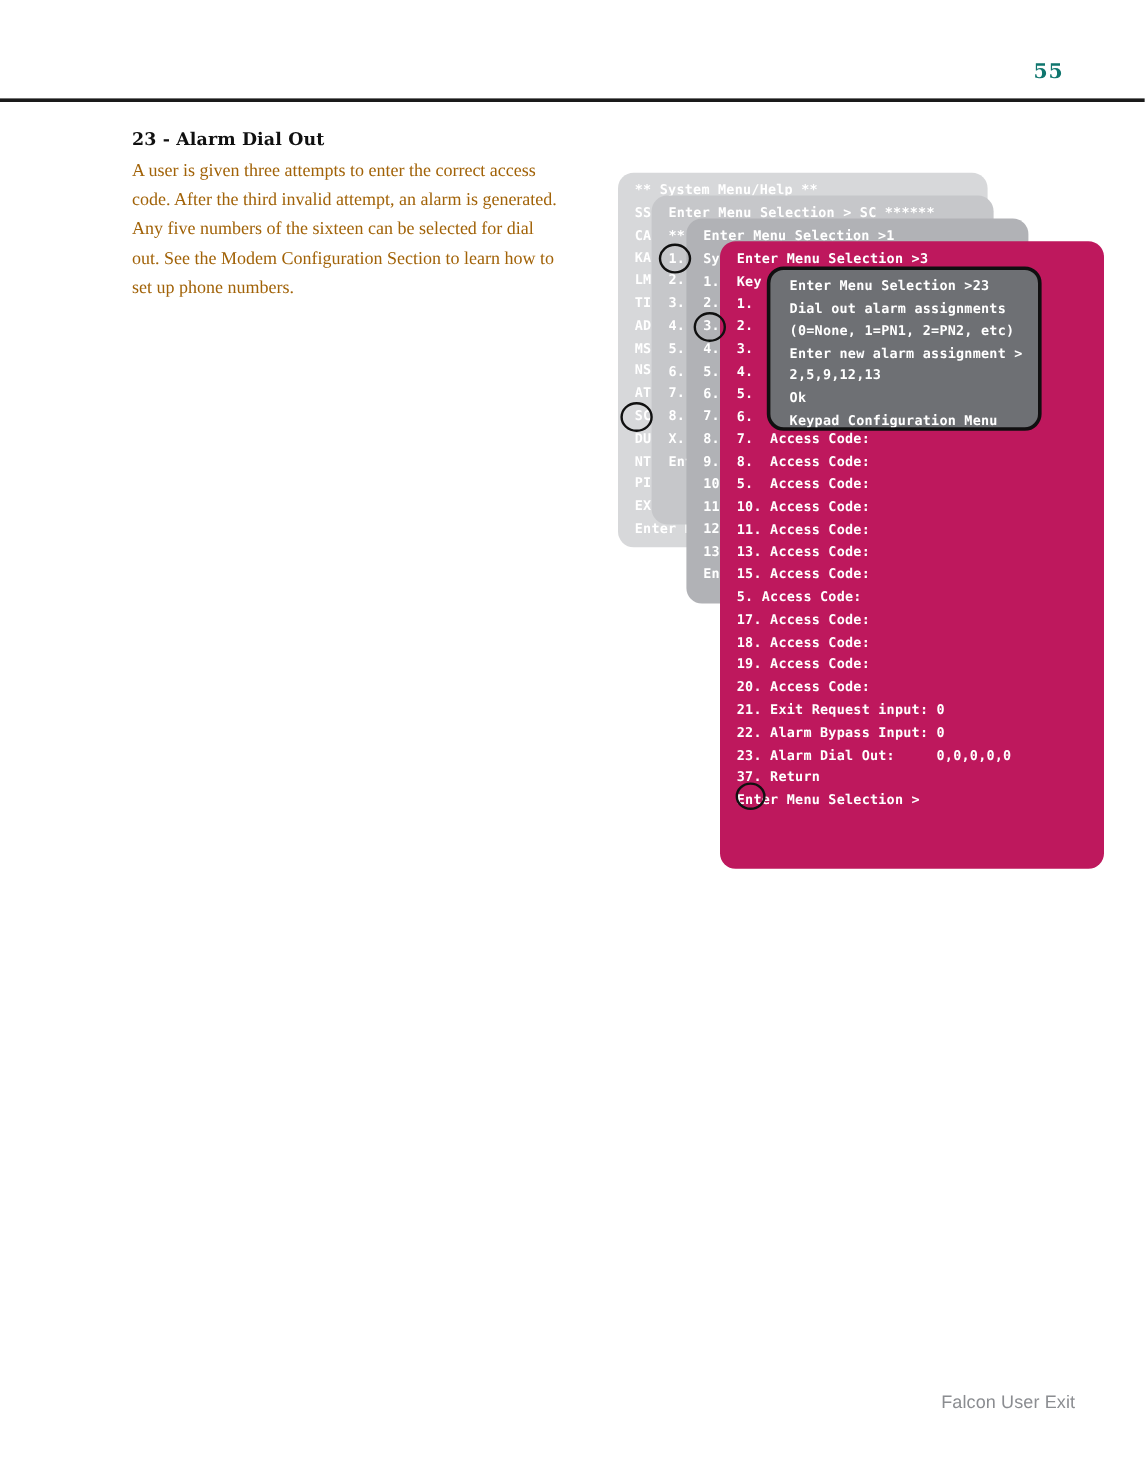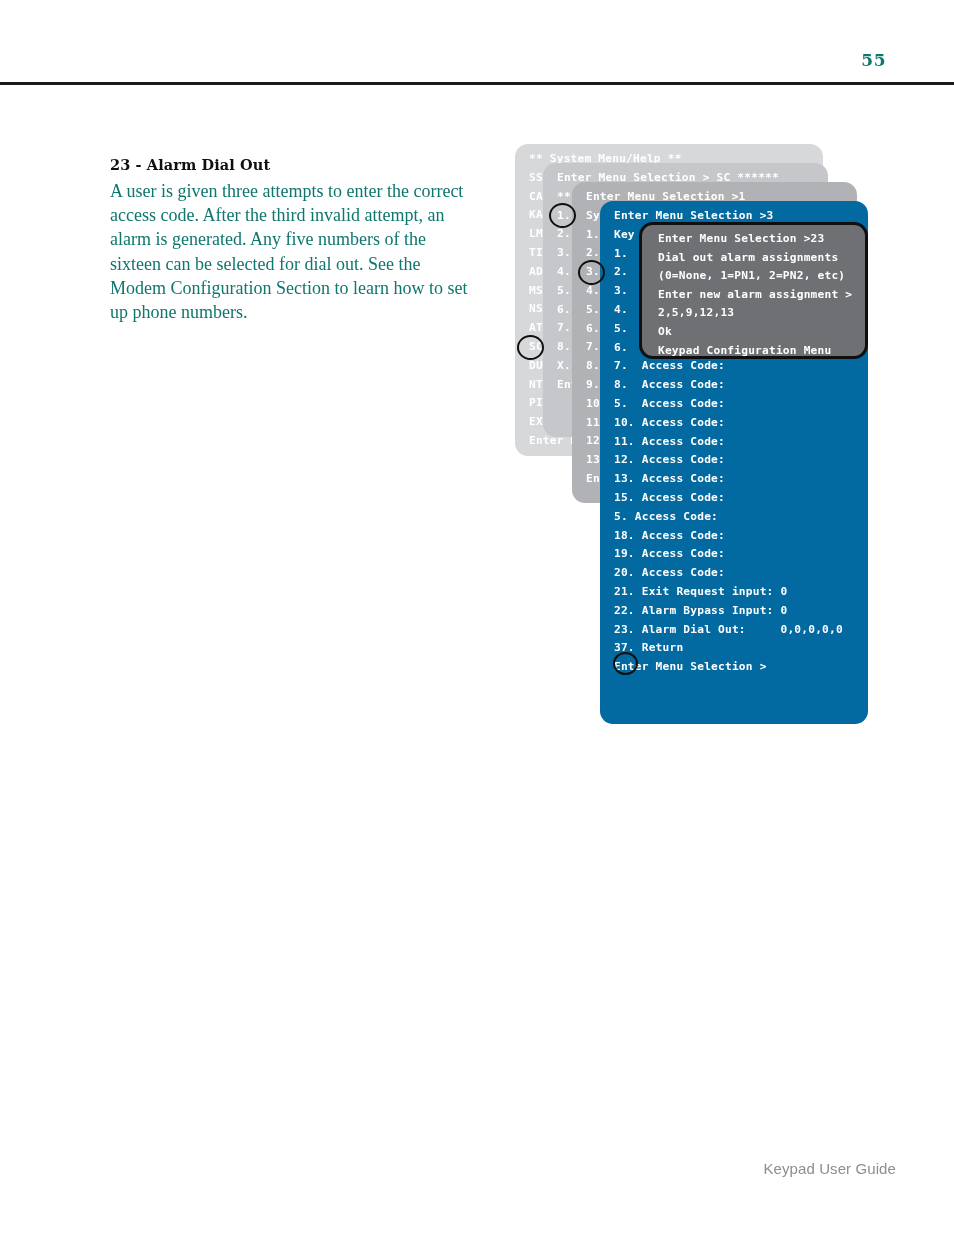--- a/index.html
+++ b/index.html
@@ -34,35 +34,34 @@
     height: 3px;
     background: #1a1a1a;
   }
 
   
   .article {
     position: absolute;
     left: 110px;
     top: 108px;
     width: 360px;
-    margin-top: 48px;
   }
   .article-title {
     font-family: "DejaVu Serif", serif;
     font-weight: bold;
     font-size: 14.5px;
     color: #101010;
     margin: 0 0 6px 0;
     letter-spacing: 0.1px;
   }
   .article-body {
     font-family: "Liberation Serif", serif;
-    font-size: 18px;
+    font-size: 15px;
     line-height: 24.2px;
-    color: #0f766e;
+    color: #a16207;
     margin: 0;
     text-align: left;
   }
 
   
   .terminal-stack {
     position: absolute;
     left: 0;
     top: 0;
     width: 954px;
@@ -110,23 +109,23 @@
     top: 151px;
     width: 285px;
     height: 321px;
     background: #b1b2b6;
     padding: 6px 0 0 14px;
   }
   
   #win4 {
     left: 600px;
     top: 170px;
-    width: 268px;
+    width: 320px;
     height: 523px;
-    background: #0369a1;
+    background: #be185d;
     padding: 6px 0 0 14px;
   }
 
   
   #win5 {
     left: 639px;
     top: 191px;
     width: 229px;
     height: 137px;
     background: #6e7074;
@@ -229,24 +228,24 @@
       <div class="term-line">2. </div>
       <div class="term-line">3. </div>
       <div class="term-line">4. </div>
       <div class="term-line">5. </div>
       <div class="term-line">6. </div>
       <div class="term-line">7.  Access Code:</div>
       <div class="term-line">8.  Access Code:</div>
       <div class="term-line">5.  Access Code:</div>
       <div class="term-line">10. Access Code:</div>
       <div class="term-line">11. Access Code:</div>
-      <div class="term-line">12. Access Code:</div>
       <div class="term-line">13. Access Code:</div>
       <div class="term-line">15. Access Code:</div>
       <div class="term-line">5. Access Code:</div>
+      <div class="term-line">17. Access Code:</div>
       <div class="term-line">18. Access Code:</div>
       <div class="term-line">19. Access Code:</div>
       <div class="term-line">20. Access Code:</div>
       <div class="term-line">21. Exit Request input: 0</div>
       <div class="term-line">22. Alarm Bypass Input: 0</div>
       <div class="term-line">23. Alarm Dial Out:     0,0,0,0,0</div>
       <div class="term-line">37. Return</div>
       <div class="term-line">Enter Menu Selection &gt;</div>
     </div>
 
@@ -260,13 +259,13 @@
       <div class="term-line">Keypad Configuration Menu</div>
     </div>
 
   <div class="annot-circle" style="left:549px; top:172px; width:27px; height:25px;"></div>
   <div class="annot-circle" style="left:578px; top:229px; width:27px; height:25px;"></div>
   <div class="annot-circle" style="left:517px; top:304px; width:27px; height:25px;"></div>
   <div class="annot-circle" style="left:613px; top:621px; width:25px; height:23px;"></div>
 
 </div>
 
-<div class="footer">Keypad User Guide</div>
+<div class="footer">Falcon User Exit</div>
 
 </body></html>

